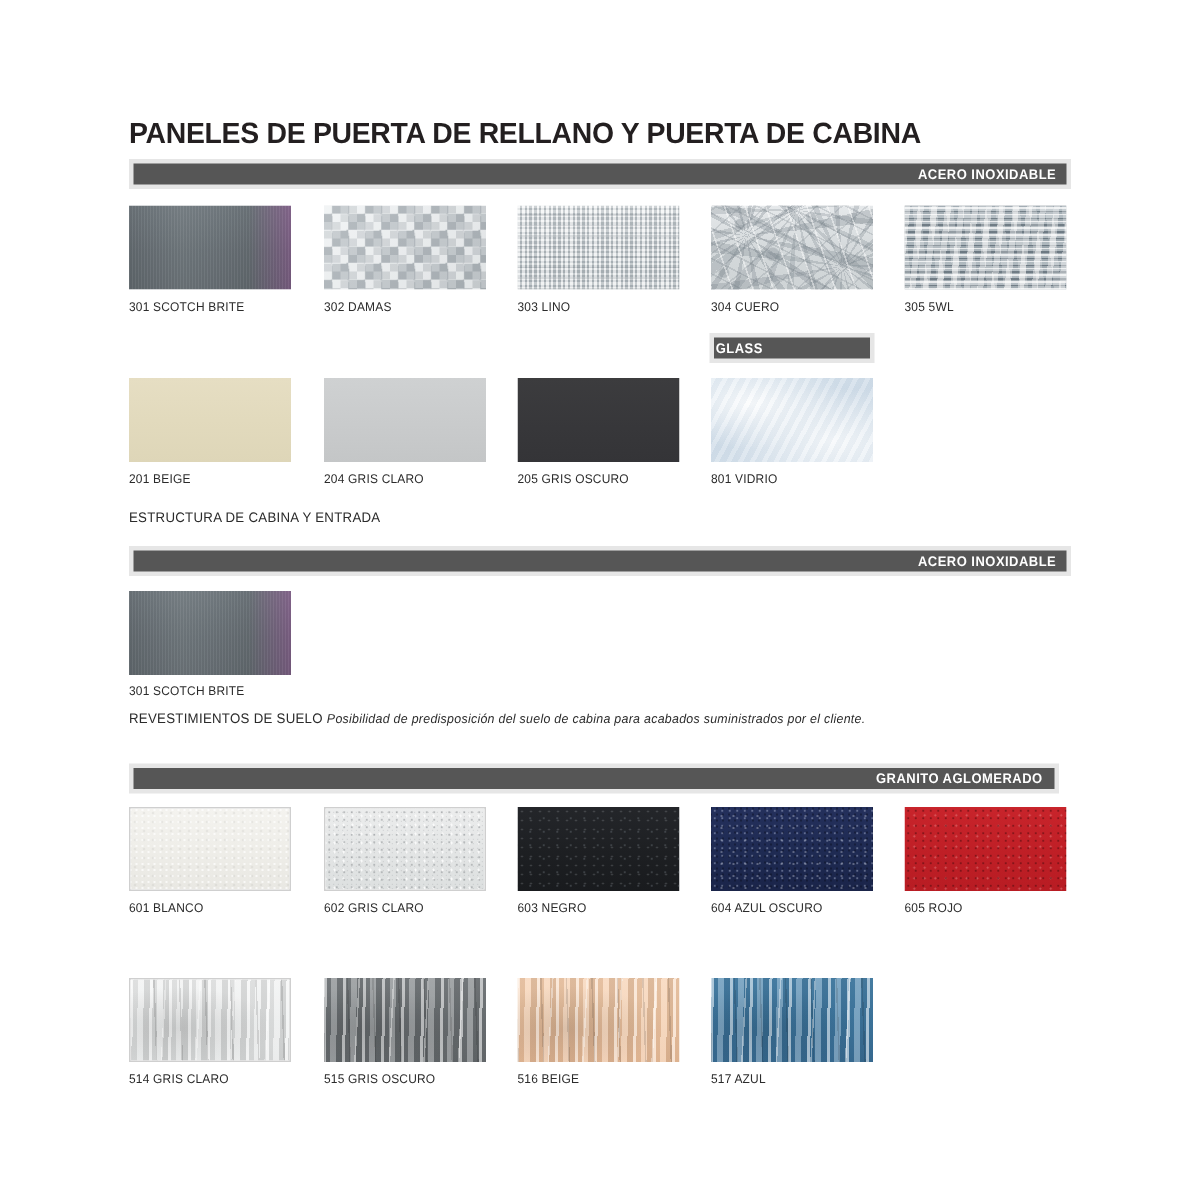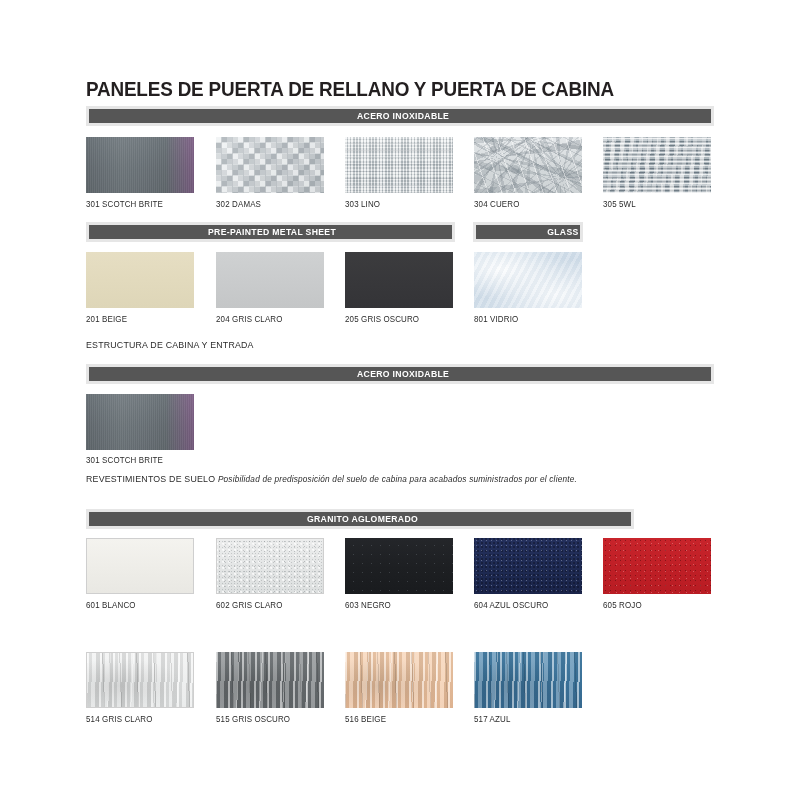--- a/index.html
+++ b/index.html
@@ -26,22 +26,22 @@
     background:#e6e6e6;
     padding:3px;
     box-sizing:border-box;
   }
   .bar-inner{
     background:#565656;
     height:100%;
     display:flex;align-items:center;
     box-sizing:border-box;
   }
-  .bar-inner.left{padding-left:13px;justify-content:center;}
-  .bar-inner.center{justify-content:flex-end;}
+  .bar-inner.left{padding-left:13px;justify-content:flex-end;}
+  .bar-inner.center{justify-content:flex-start;}
   .bar-label{
     color:#ffffff;font-size:9.3px;font-weight:bold;
     letter-spacing:0.35px;white-space:nowrap;
     transform:scaleX(0.93);transform-origin:left center;
   }
   .bar-inner.center .bar-label{transform:scaleX(0.93);transform-origin:center center;}
 
   
   .swatch{
     position:absolute;
@@ -288,25 +288,20 @@
   <div class="swatch" style="left:603px;top:137px;">
       <div class="face tx-5wl"></div>
     </div>
 
   <div class="label" style="left:86px;top:199px;">301 SCOTCH BRITE</div>
   <div class="label" style="left:216px;top:199px;">302 DAMAS</div>
   <div class="label" style="left:345px;top:199px;">303 LINO</div>
   <div class="label" style="left:474px;top:199px;">304 CUERO</div>
   <div class="label" style="left:603px;top:199px;">305 5WL</div>
 
-  <div class="bar" style="left:86px;top:222px;width:369px;height:20px;">
-    <div class="bar-inner left">
-      <span class="bar-label">PRE-PAINTED METAL SHEET</span>
-    </div>
-  </div>
 
   <div class="bar" style="left:473px;top:222px;width:110px;height:20px;">
     <div class="bar-inner center">
       <span class="bar-label">GLASS</span>
     </div>
   </div>
 
   <div class="swatch" style="left:86px;top:252px;">
       <div class="face tx-beige"></div>
     </div>
@@ -335,21 +330,21 @@
 
   <div class="swatch" style="left:86px;top:394px;">
       <div class="face tx-scotch"></div>
     </div>
   <div class="label" style="left:86px;top:455px;">301 SCOTCH BRITE</div>
 
   <div class="textline" style="left:86px;top:474px;">
     <span>REVESTIMIENTOS DE SUELO</span><span>&nbsp;</span><span class="ital">Posibilidad de predisposición del suelo de cabina para acabados suministrados por el cliente.</span>
   </div>
 
-  <div class="bar" style="left:86px;top:509px;width:548px;height:20px;">
+  <div class="bar" style="left:86px;top:509px;width:620px;height:20px;">
     <div class="bar-inner left">
       <span class="bar-label">GRANITO AGLOMERADO</span>
     </div>
   </div>
 
   <div class="swatch bordered" style="left:86px;top:538px;">
       <div class="face tx-g-blanco"></div>
     </div>
   <div class="swatch bordered" style="left:216px;top:538px;">
       <div class="face tx-g-grisclaro"></div>

